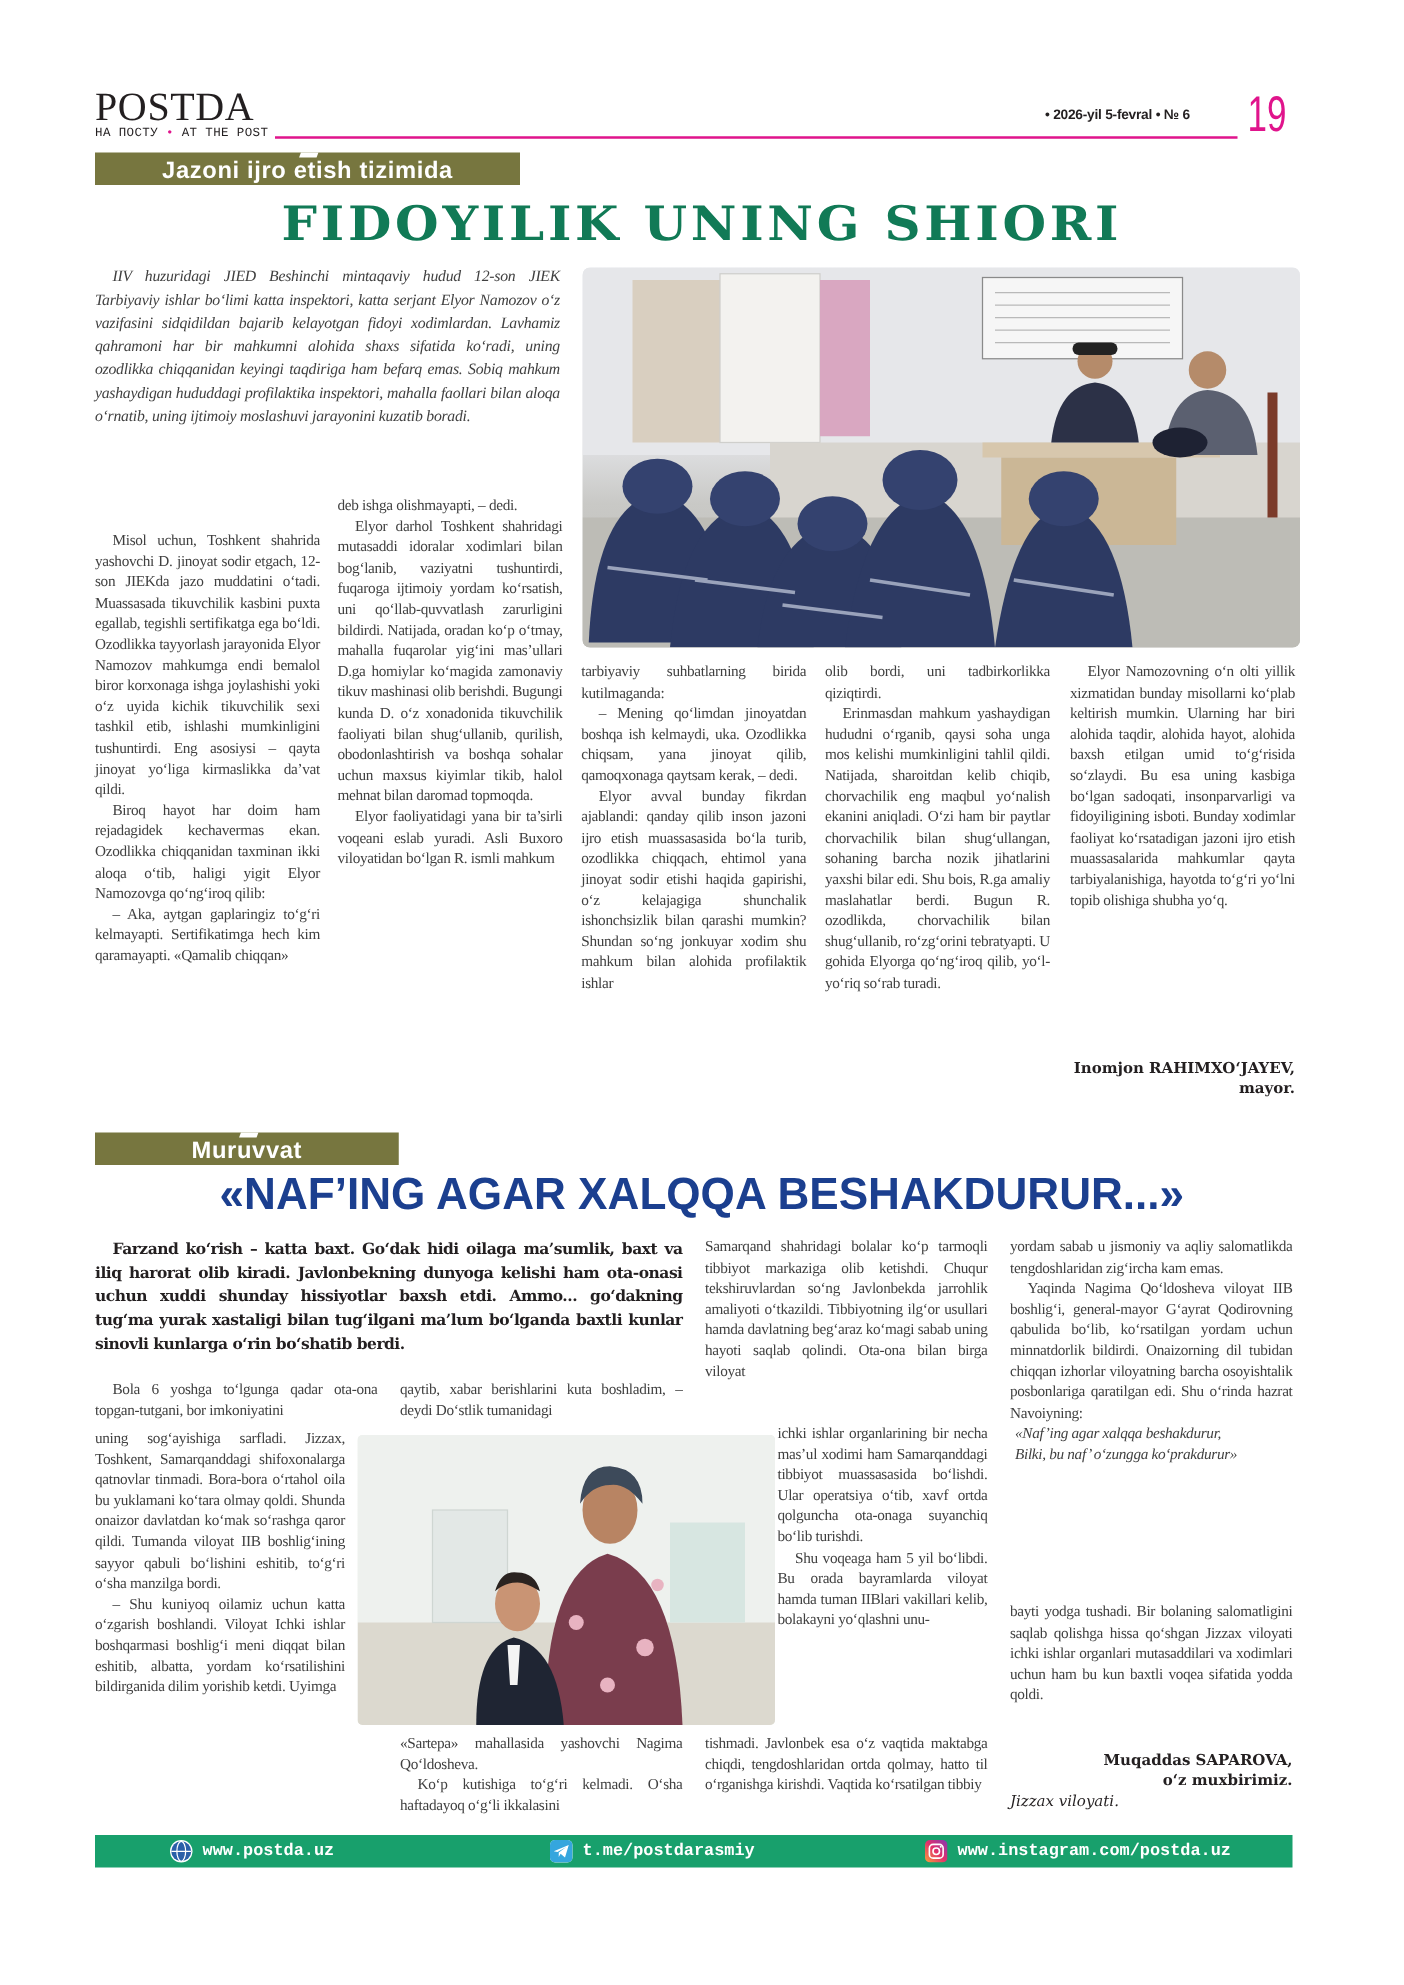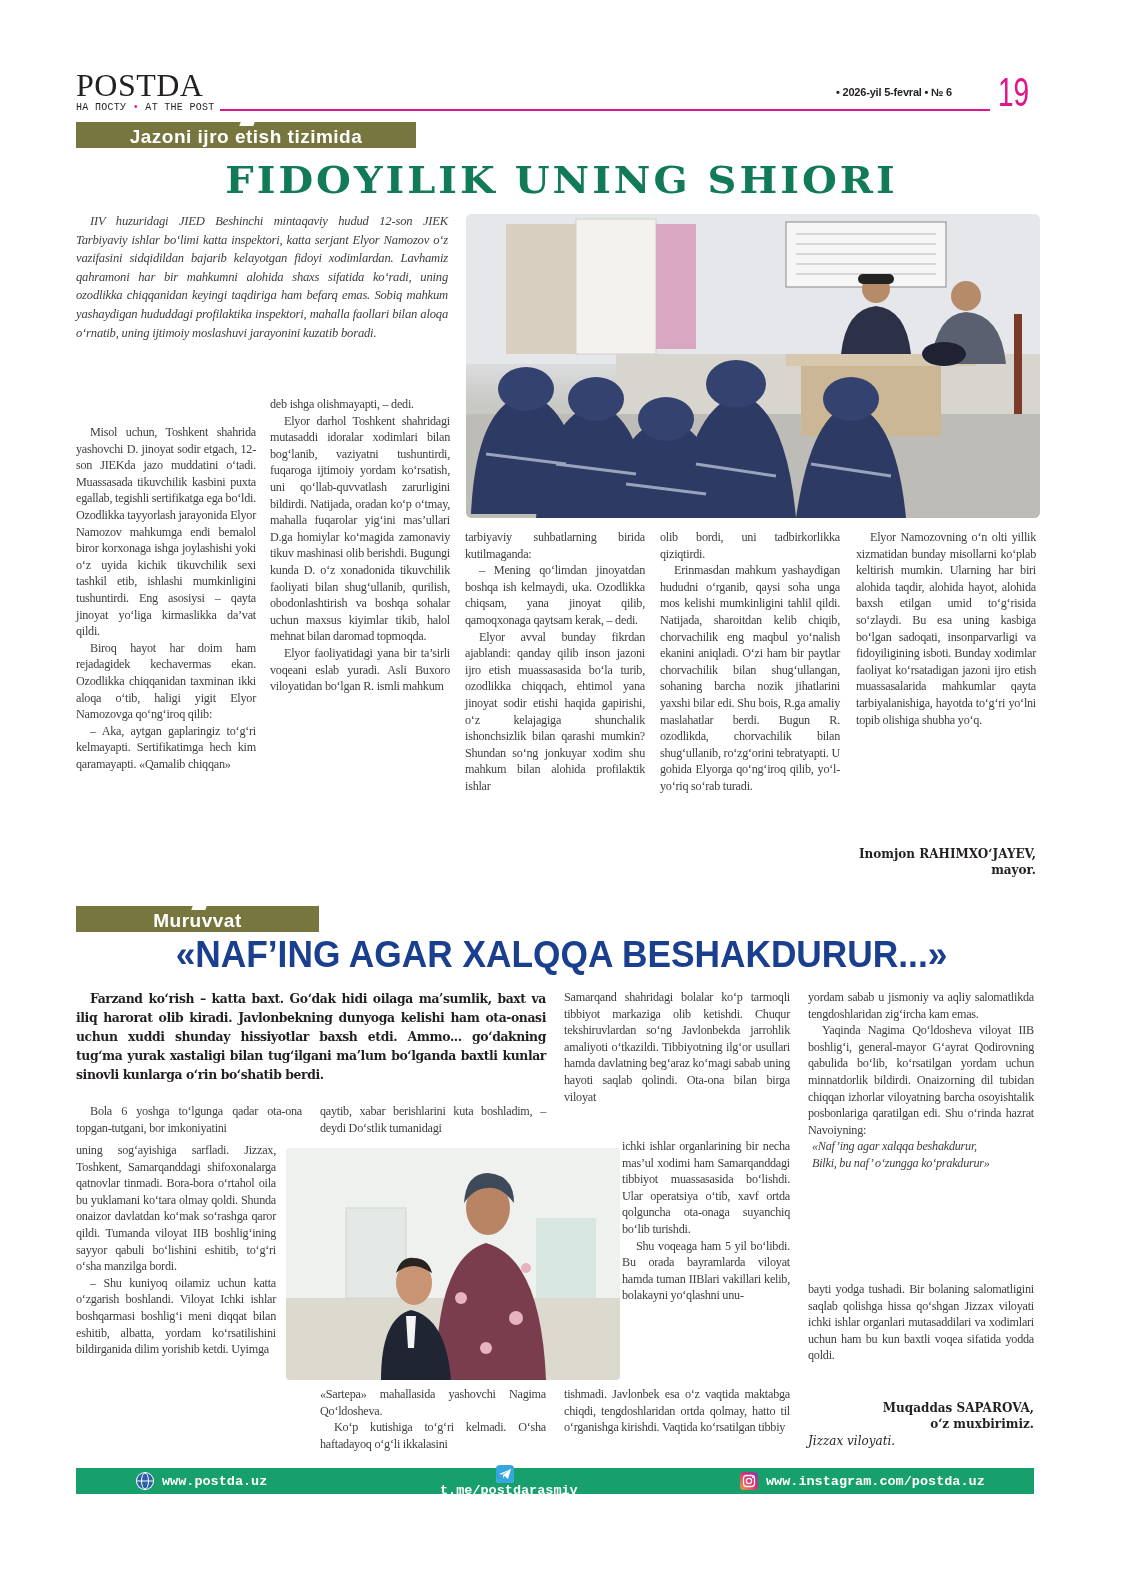--- a/index.html
+++ b/index.html
@@ -247,21 +247,21 @@
   <div class="item" style="left:60px;">
     <span class="ico" style="background:#fff;border-radius:50%;">
       <svg width="18" height="18" viewBox="0 0 18 18">
           <circle cx="9" cy="9" r="8" fill="#2a5fa8"></circle>
           <ellipse cx="9" cy="9" rx="3.5" ry="8" fill="none" stroke="#fff" stroke-width="1"></ellipse>
           <line x1="1" y1="9" x2="17" y2="9" stroke="#fff" stroke-width="1"></line>
         </svg>
     </span>
     <span>www.postda.uz</span>
   </div>
-  <div class="item" style="left:364px;flex-direction:column;">
+  <div class="item" style="left:364px;">
     <span class="ico" style="background:#e6f3fb;">
       <svg width="18" height="18" viewBox="0 0 18 18">
           <rect width="18" height="18" rx="4" fill="#35a6de"></rect>
           <path d="M3 9 L15 4 L12 14 L8.5 11 L7 13.5 L7 10 L13 5.5 L6 9.5 Z" fill="#fff"></path>
         </svg>
     </span>
     <span>t.me/postdarasmiy</span>
   </div>
   <div class="item" style="left:664px;">
     <span class="ico">

